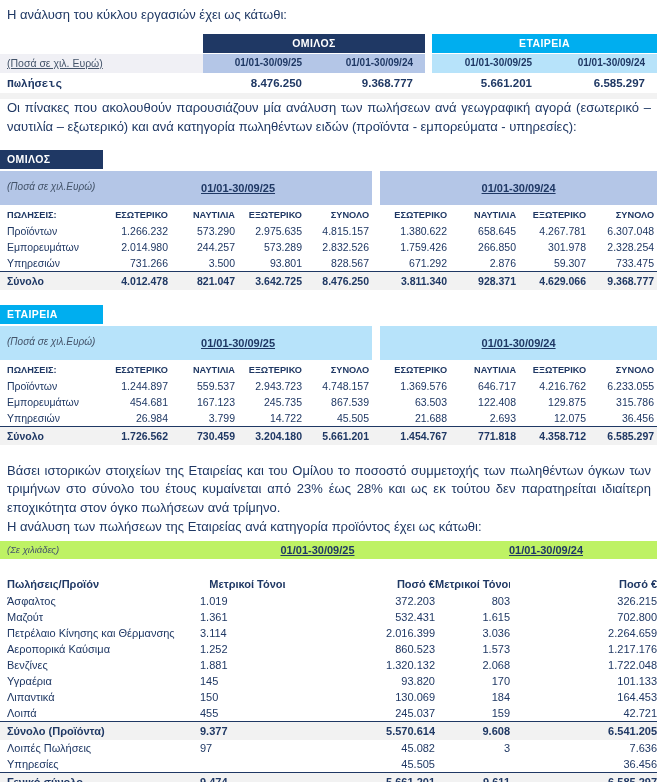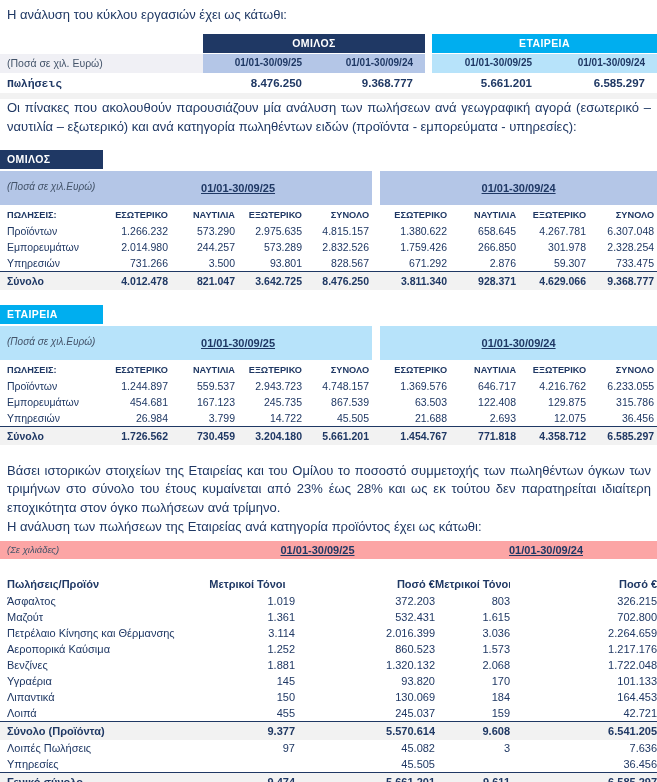--- a/index.html
+++ b/index.html
@@ -14,21 +14,21 @@
   p.text{margin:0;padding:0 6px 0 7px;font-size:13px;line-height:1.45;text-align:justify;}
   p.left{text-align:left;}
   .mt14{margin-top:14px;}
   .mt10{margin-top:10px;}
 
   
   .summary{display:grid;grid-template-columns:203px 111px 111px 7px 112px 113px;margin-top:9px;}
   .grp{color:#fff;font-weight:bold;text-align:center;font-size:10.5px;padding:3px 0 4px 0;letter-spacing:.4px;border-bottom:1px solid #fff;}
   .grp.navy{background:#1F3864;}
   .grp.cyan{background:#00AEEF;}
-  .unitcell{background:#F0F0F5;color:#44546A;font-size:10.5px;padding:3px 0 4px 7px;}
+  .unitcell{background:#F0F0F5;color:#44546A;font-size:10.5px;padding:3px 0 4px 7px;text-decoration:underline;}
   .pcell{font-weight:bold;font-size:10px;text-align:right;padding:3px 12px 4px 0;}
   .bg-peri{background:#B4C6E7;}
   .bg-lcyan{background:#B7E3FA;}
   .saleslbl{font-weight:bold;font-size:11.5px;padding:4px 0 3px 7px;font-family:Liberation Mono, monospace;}
   .salesval{font-weight:bold;font-size:11.5px;text-align:right;padding:4px 12px 3px 0;}
   .strip{grid-column:1/-1;height:6px;background:#F2F2F2;}
   .white{background:#fff;}
 
   
   .tab{display:inline-block;min-width:103px;box-sizing:border-box;color:#fff;font-weight:bold;font-size:10.5px;letter-spacing:.4px;padding:3px 10px 4px 7px;}
@@ -48,31 +48,31 @@
   tr.cols td{font-weight:bold;font-size:9.2px;text-align:right;padding:5px 3px 3px 0;}
   tr.cols td.lbl{text-align:left;padding-left:7px;}
   table.geo tbody tr.drow td{text-align:right;padding:2px 3px 2px 0;}
   table.geo tbody tr.drow td.lbl{text-align:left;padding-left:7px;}
   tr.total td{background:#F2F2F2;border-top:1px solid #1F3864;font-weight:bold;text-align:right;padding:3px 3px 3px 0;}
   tr.total td.lbl{text-align:left;padding-left:7px;}
 
   
   table.prod{width:657px;table-layout:fixed;border-collapse:collapse;margin-top:4px;font-size:11px;}
   table.prod td{overflow:hidden;white-space:nowrap;}
-  tr.pband td{background:#fca5a5;padding:0;}
+  tr.pband td{background:#bef264;padding:0;}
   .pband-grid{display:grid;grid-template-columns:200px 235px 222px;align-items:center;min-height:18px;}
   .pband-grid .unit2{font-style:italic;font-size:9.5px;padding-left:7px;color:#44546A;}
   .pband-grid .period{font-size:11px;text-align:center;}
   tr.pcols td{font-weight:bold;padding:19px 0 3px 0;}
   tr.pcols td.lbl{text-align:left;padding-left:7px;}
   td.ctr{text-align:center;}
   td.rt2{text-align:right;padding-right:10px;}
   table.prod tr.drow td{padding:2px 0 2px 0;}
   table.prod tr.drow td.lbl{text-align:left;padding-left:7px;}
-  td.n1{text-align:right;padding-right:8px;margin-top:17px;}
+  td.n1{text-align:left;padding-right:8px;margin-top:17px;}
   td.n2{text-align:right;padding-right:10px;}
   td.n3{text-align:right;padding-right:24px;}
   td.n4{text-align:right;padding-right:10px;}
   tr.gray td{background:#F2F2F2;border-top:1px solid #1F3864;font-weight:bold;padding:3px 0 3px 0;}
   tr.gray td.lbl{text-align:left;padding-left:7px;}
 </style>
 </head>
 <body>
 
 <div class="page">

